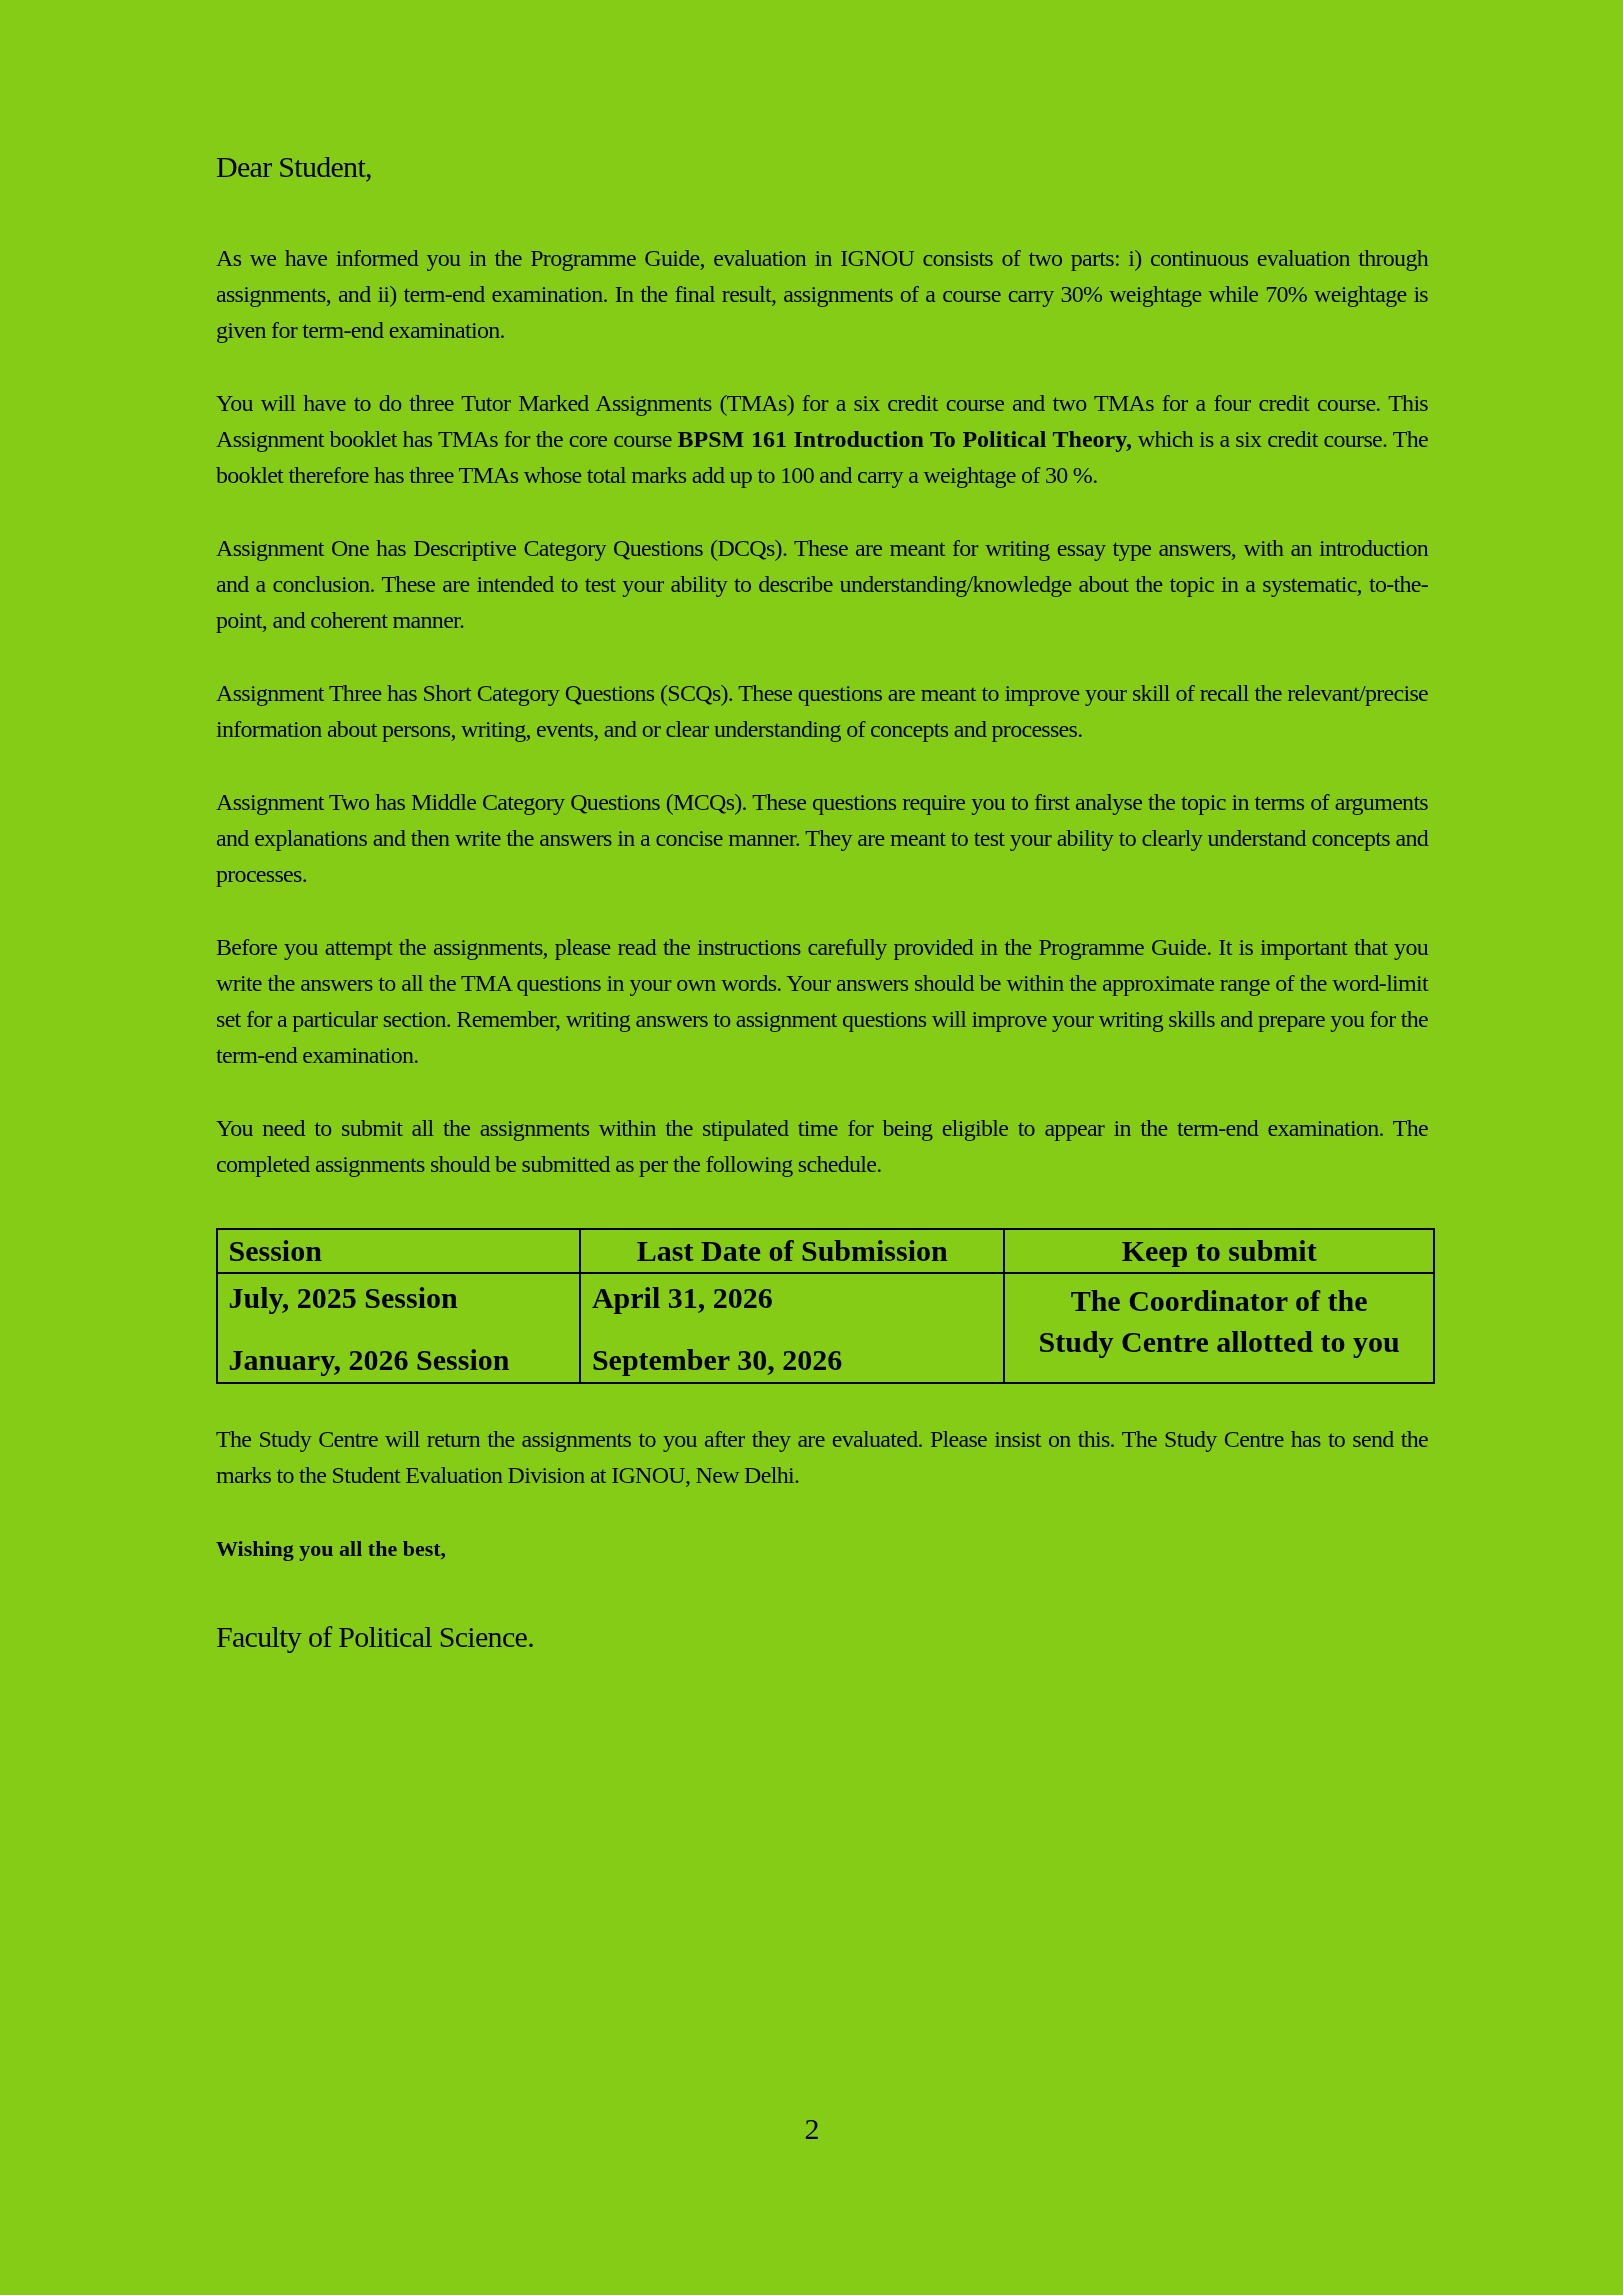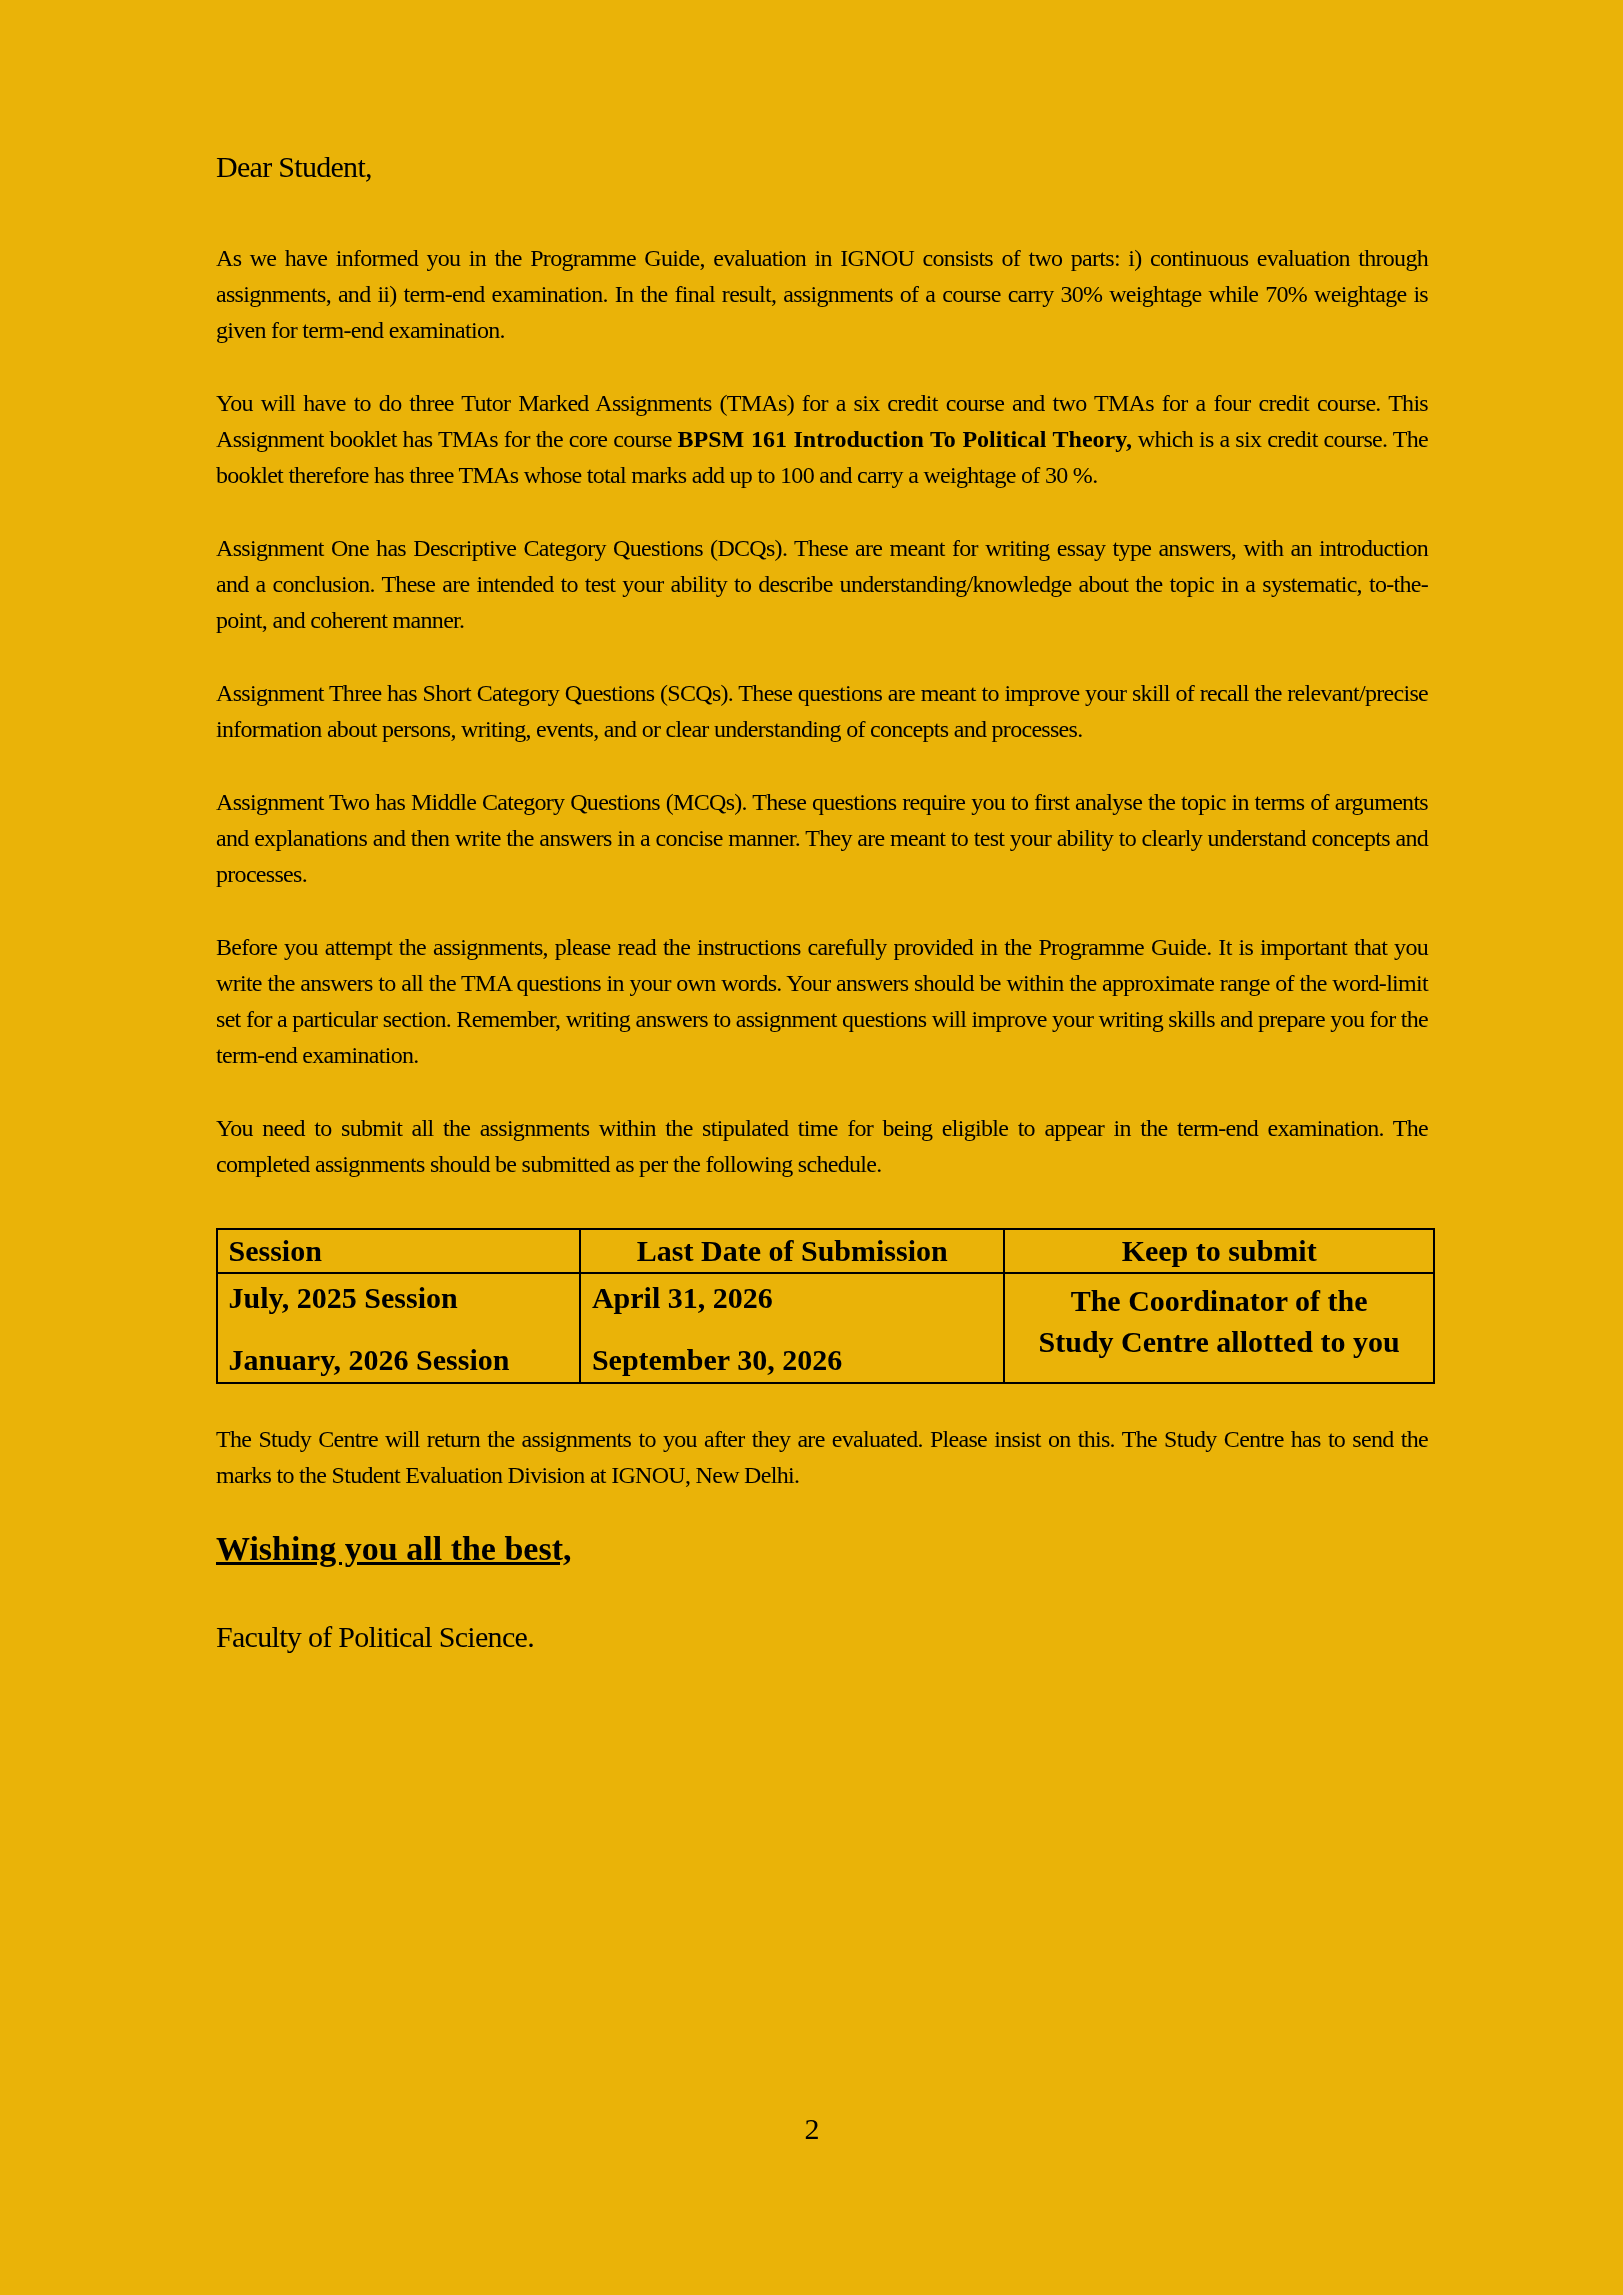--- a/index.html
+++ b/index.html
@@ -4,21 +4,21 @@
 <style>
   html, body {
     margin: 0;
     padding: 0;
     background: #ffffff;
   }
   .page {
     position: relative;
     width: 1624px;
     height: 2295px;
-    background: #eab308;
+    background: #84cc16;
     color: #000000;
     font-family: "Liberation Serif", "DejaVu Serif", serif;
     overflow: hidden;
   }
   .content {
     position: absolute;
     left: 216px;
     top: 149px;
     width: 1212px;
   }
@@ -69,25 +69,24 @@
     line-height: 36px;
     white-space: nowrap;
   }
   .schedule td .entry + .entry { margin-top: 26px; }
   td.cell-submit { text-align: center; padding-left: 6.5px; }
   td.cell-submit .line {
     line-height: 41px;
     white-space: nowrap;
   }
   .closing {
-    font-size: 34px;
+    font-size: 22px;
     font-weight: bold;
     line-height: 36px;
     margin-top: 38px;
-    text-decoration: underline;
   }
   .signature {
     font-size: 30px;
     line-height: 36px;
     letter-spacing: -0.7px;
     margin-top: 52px;
   }
   .page-number {
     position: absolute;
     left: 0;

